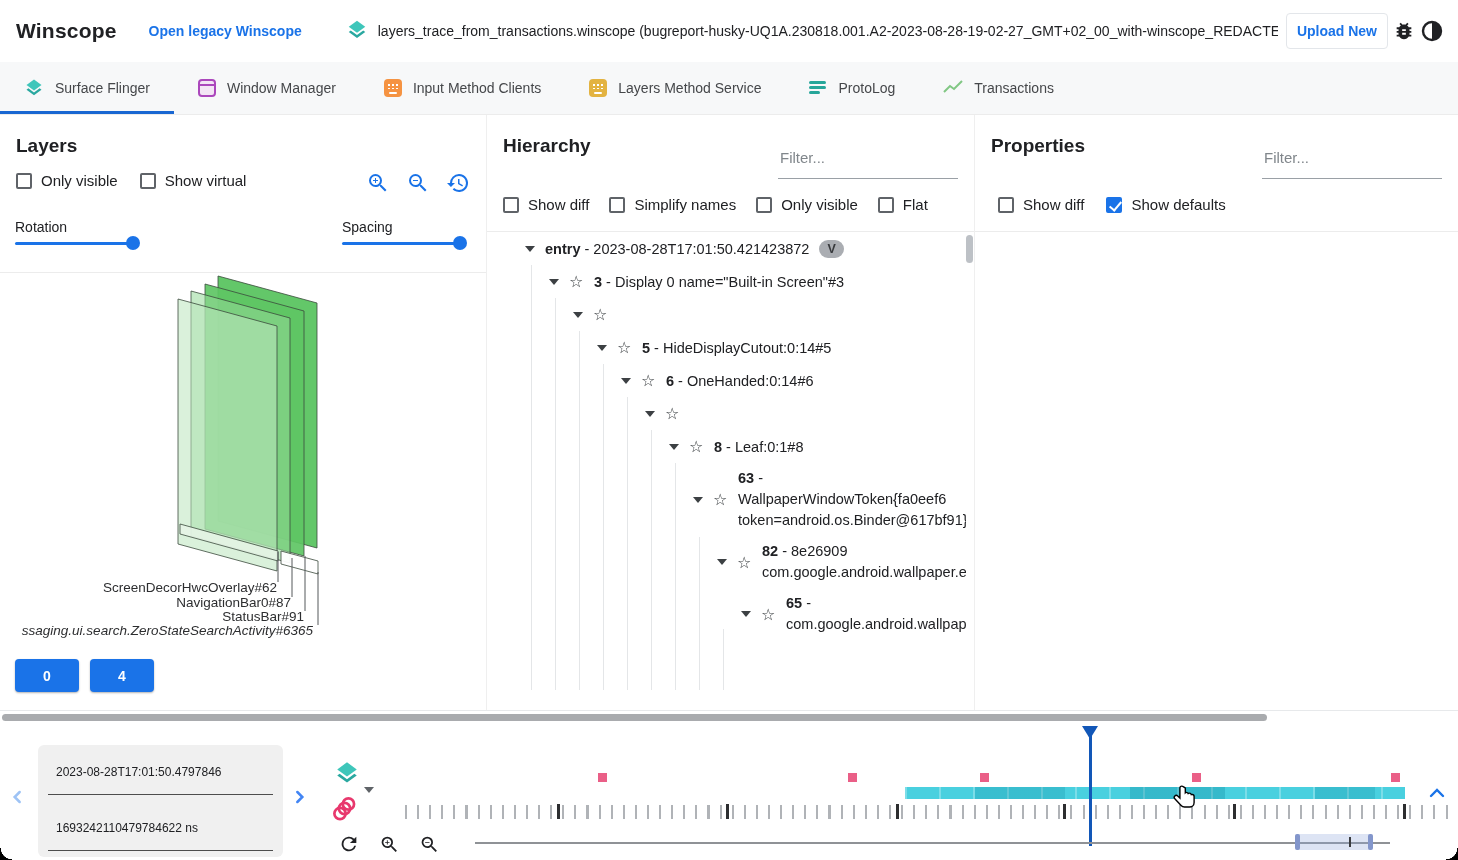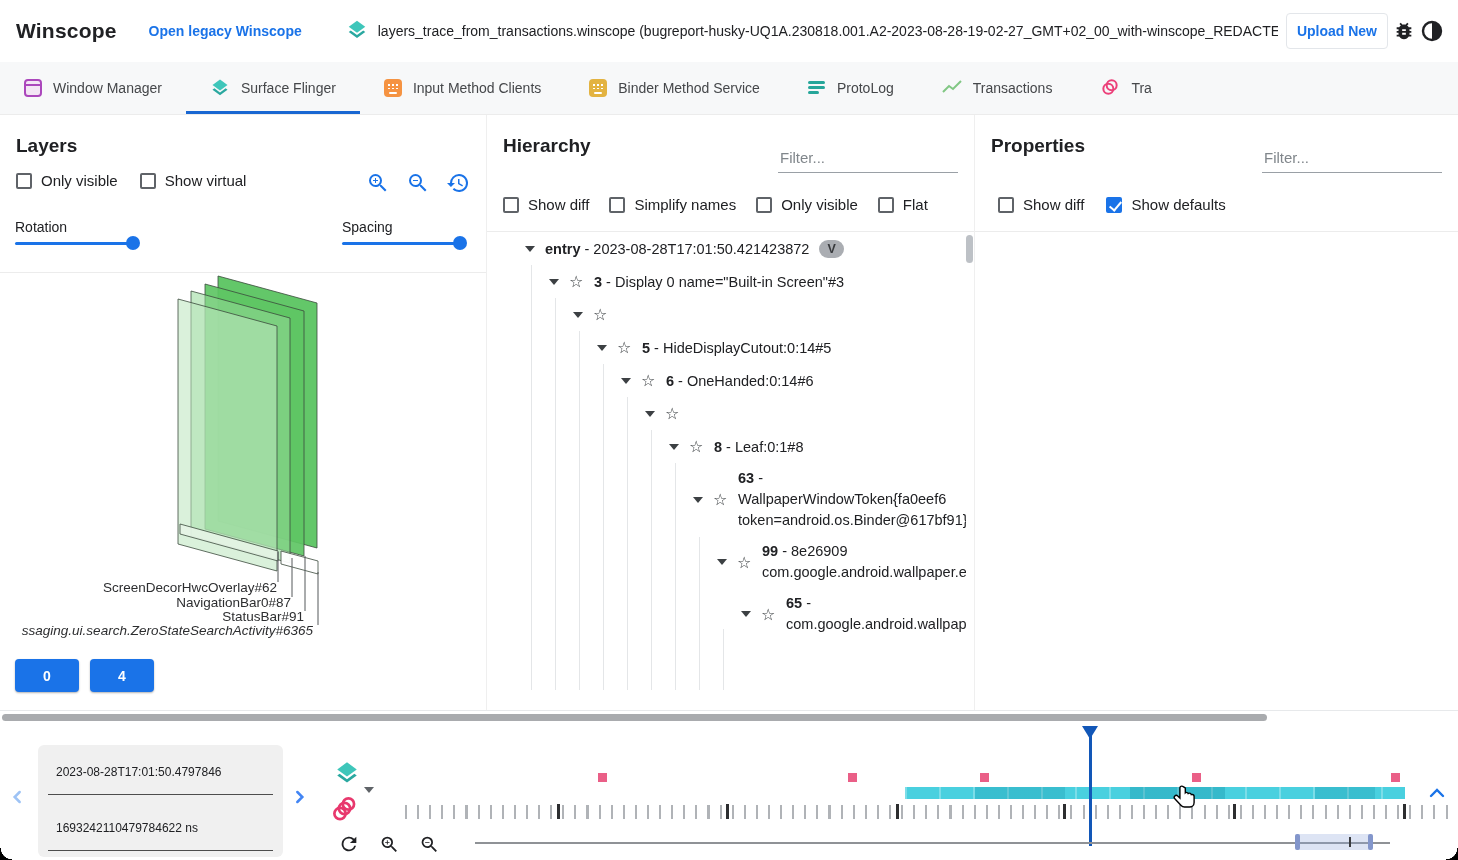--- a/index.html
+++ b/index.html
@@ -61,21 +61,21 @@
 
   .scene { position:absolute; left:0; top:140px; }
   .layer-label { position:absolute; font-size:13.5px; color:#2d2e30; white-space:nowrap; }
 
   .blue-btn { position:absolute; top:544px; width:64px; height:33px; background:#1a73e8; color:#fff;
     border:none; border-radius:4px; font-size:14px; font-weight:700; font-family:inherit; cursor:pointer;
     box-shadow:0 1px 2px rgba(0,0,0,.3); }
 
   .filter-field { position:absolute; top:30px; right:16px; width:180px; }
   .filter-field input { width:100%; border:none; border-bottom:1px solid #9aa0a6; background:transparent;
-    font-size:15px; padding:4px 2px 6px; font-family:inherit; color:#202124; outline:none; }
+    font-size:15px; padding:4px 2px 12px; font-family:inherit; color:#202124; outline:none; }
   .filter-field input::placeholder { color:#80868b; }
   .pdivider { position:absolute; left:0; right:0; top:116px; border-top:1px solid #ececec; }
 
   
   .tree { position:absolute; left:16px; right:8px; top:117px; height:458px; overflow:hidden; }
   .guide { position:absolute; width:1px; bottom:0; background:#e4e6e8; }
   .trow { display:flex; align-items:center; min-height:33px; cursor:pointer; font-size:14.5px; }
   .tri { width:0; height:0; border-left:5px solid transparent; border-right:5px solid transparent;
     border-top:6px solid #3c4043; margin-right:10px; flex:none; cursor:pointer; }
   .star { font-size:16px; color:#3c4043; margin-right:8px; flex:none; width:17px; cursor:pointer; }
@@ -148,59 +148,52 @@
     </span>
     <span class="hicon">
       <svg width="24" height="24" viewBox="0 0 24 24">
           <circle cx="12" cy="12" r="9" fill="none" stroke="#202124" stroke-width="2.4"></circle>
           <path d="M12 3a9 9 0 0 1 0 18Z" fill="#202124"></path>
         </svg>
     </span>
   </header>
 
   <nav class="tabbar">
-    <div class="tab">
-      <span class="win-icon"></span>
-      <span>Window Manager</span>
-    </div>
     <div class="tab active">
       <span><svg width="20" height="20" viewBox="0 0 24 24">
             <path d="M12 3 3 9.6 12 16.2 21 9.6Z" fill="#3ec6ba"></path>
             <path d="M12 18.6 5.2 13.5 3 15.2 12 21.8 21 15.2 18.8 13.5Z" fill="#2aa8a0"></path>
           </svg></span>
       <span>Surface Flinger</span>
     </div>
     <div class="tab">
+      <span class="win-icon"></span>
+      <span>Window Manager</span>
+    </div>
+    <div class="tab">
       <span class="kbd-icon" style="background:#f59342"></span>
       <span>Input Method Clients</span>
     </div>
     <div class="tab">
       <span class="kbd-icon" style="background:#e3b341"></span>
-      <span>Binder Method Service</span>
+      <span>Layers Method Service</span>
     </div>
     <div class="tab">
       <span class="plog-icon">
           <i style="top:0;width:17px"></i>
           <i style="top:5px;width:17px"></i>
           <i style="top:10px;width:11px"></i>
         </span>
       <span>ProtoLog</span>
     </div>
     <div class="tab">
       <span><svg width="20" height="16" viewBox="0 0 20 16">
             <polyline points="1,13 7,7 11,10 19,2" fill="none" stroke="#81c784" stroke-width="2"></polyline>
           </svg></span>
       <span>Transactions</span>
-    </div>
-    <div class="tab">
-      <span><svg width="20" height="20" viewBox="0 0 24 24">
-            <circle cx="10" cy="14" r="6" fill="none" stroke="#ec407a" stroke-width="2.4"></circle>
-            <circle cx="14" cy="10" r="6" fill="none" stroke="#ec407a" stroke-width="2.4"></circle>
-          </svg></span>
-      <span>Tra</span>
     </div>
   </nav>
 
   <main class="main">
 
     <section class="panel layers-panel">
       <h2>Layers</h2>
 
       <div class="cbrow" style="left:16px; top:57px;">
         <label class="cbitem">
@@ -339,21 +332,21 @@
           <span class="txt"><b>8</b><span> - Leaf:0:1#8</span></span>
         </div>
         <div class="trow wrap" style="padding-left:190px;">
           <span class="tri"></span>
           <span class="star">☆</span>
           <span class="txt"><b>63</b><span> - WallpaperWindowToken{fa0eef6 token=android.os.Binder@617bf91}#63</span></span>
         </div>
         <div class="trow wrap" style="padding-left:214px;">
           <span class="tri"></span>
           <span class="star">☆</span>
-          <span class="txt"><b>99</b><span> - 8e26909 com.google.android.wallpaper.effects.cinematic.CinematicWallpaperService#64</span></span>
+          <span class="txt"><b>82</b><span> - 8e26909 com.google.android.wallpaper.effects.cinematic.CinematicWallpaperService#64</span></span>
         </div>
         <div class="trow wrap" style="padding-left:238px;">
           <span class="tri"></span>
           <span class="star">☆</span>
           <span class="txt"><b>65</b><span> - com.google.android.wallpaper.effects.cinematic.CinematicWallpaperSer</span></span>
         </div>
       </div>
       <div class="vscroll"></div>
     </section>
 

